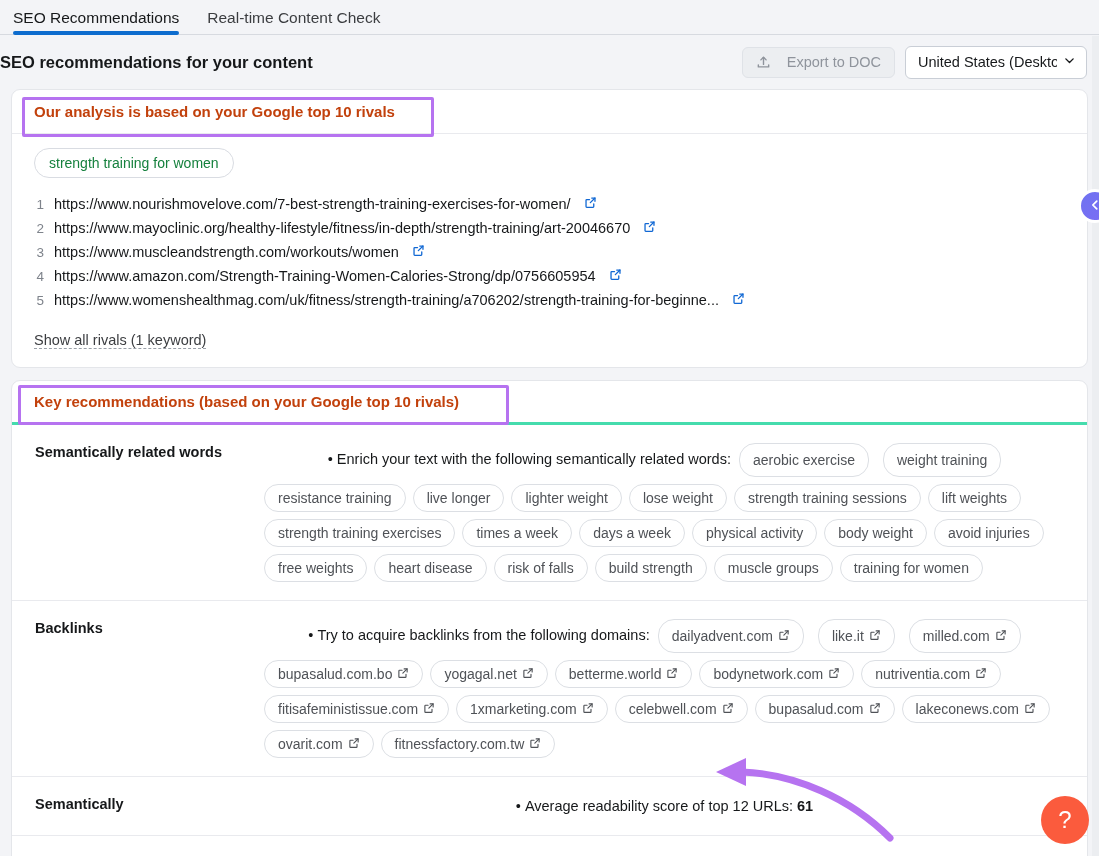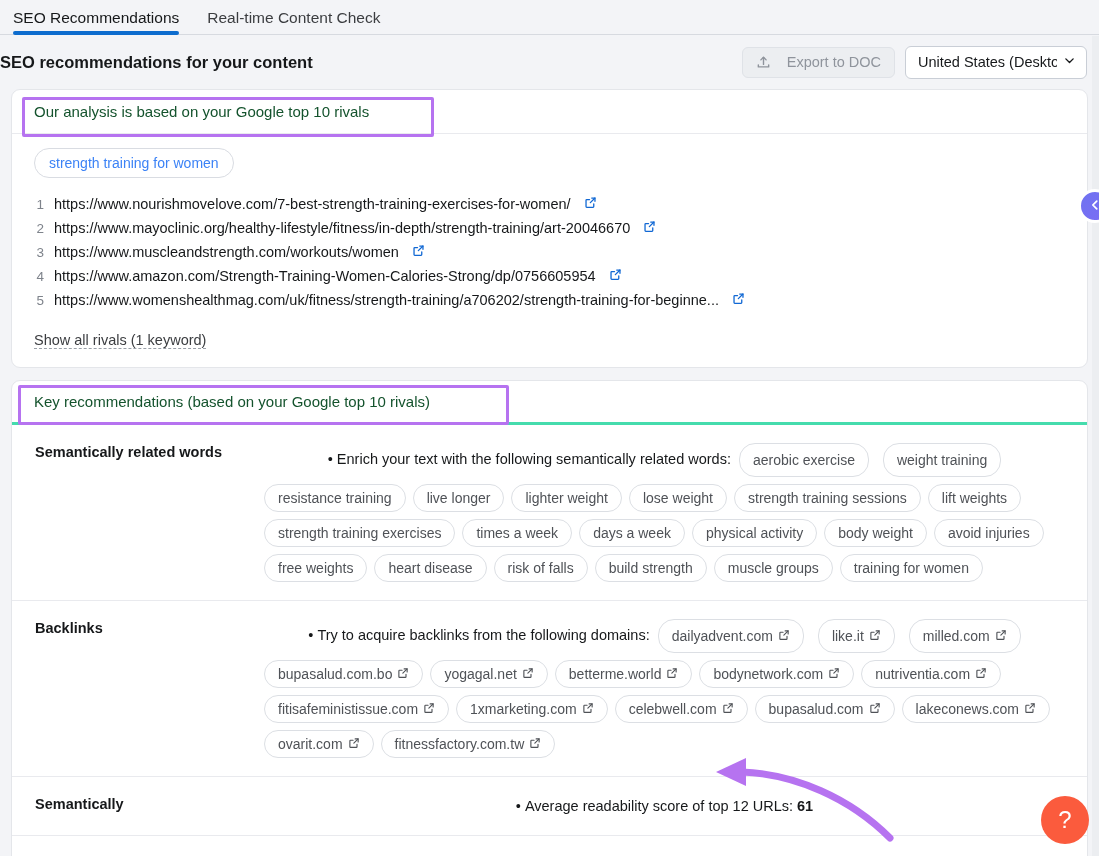--- a/index.html
+++ b/index.html
@@ -87,34 +87,34 @@
     border: 1px solid #e4e6ea;
     border-radius: 9px;
     margin: 0 11px 12px 11px;
   }
   .card-head {
     height: 44px;
     display: flex; align-items: center;
     padding: 0 22px;
     border-bottom: 1px solid #e9eaee;
     font-size: 15px;
-    font-weight: normal;
-    color: #14532d;
+    font-weight: bold;
+    color: #c2410c;
   }
   .card-head.teal { border-bottom: 3px solid #45dcad; }
 
   .card-body { padding: 14px 22px 18px 22px; }
 
   .kw-chip {
     display: inline-block;
     padding: 6px 14px;
     border: 1px solid #d9dce2;
     border-radius: 16px;
     font-size: 14px;
-    color: #3b82f6;
+    color: #15803d;
     background: #fff;
     cursor: pointer;
   }
 
   .url-list { margin-top: 14px; }
   .url-row {
     display: flex; align-items: center;
     gap: 10px;
     height: 24px;
     font-size: 14.5px;

